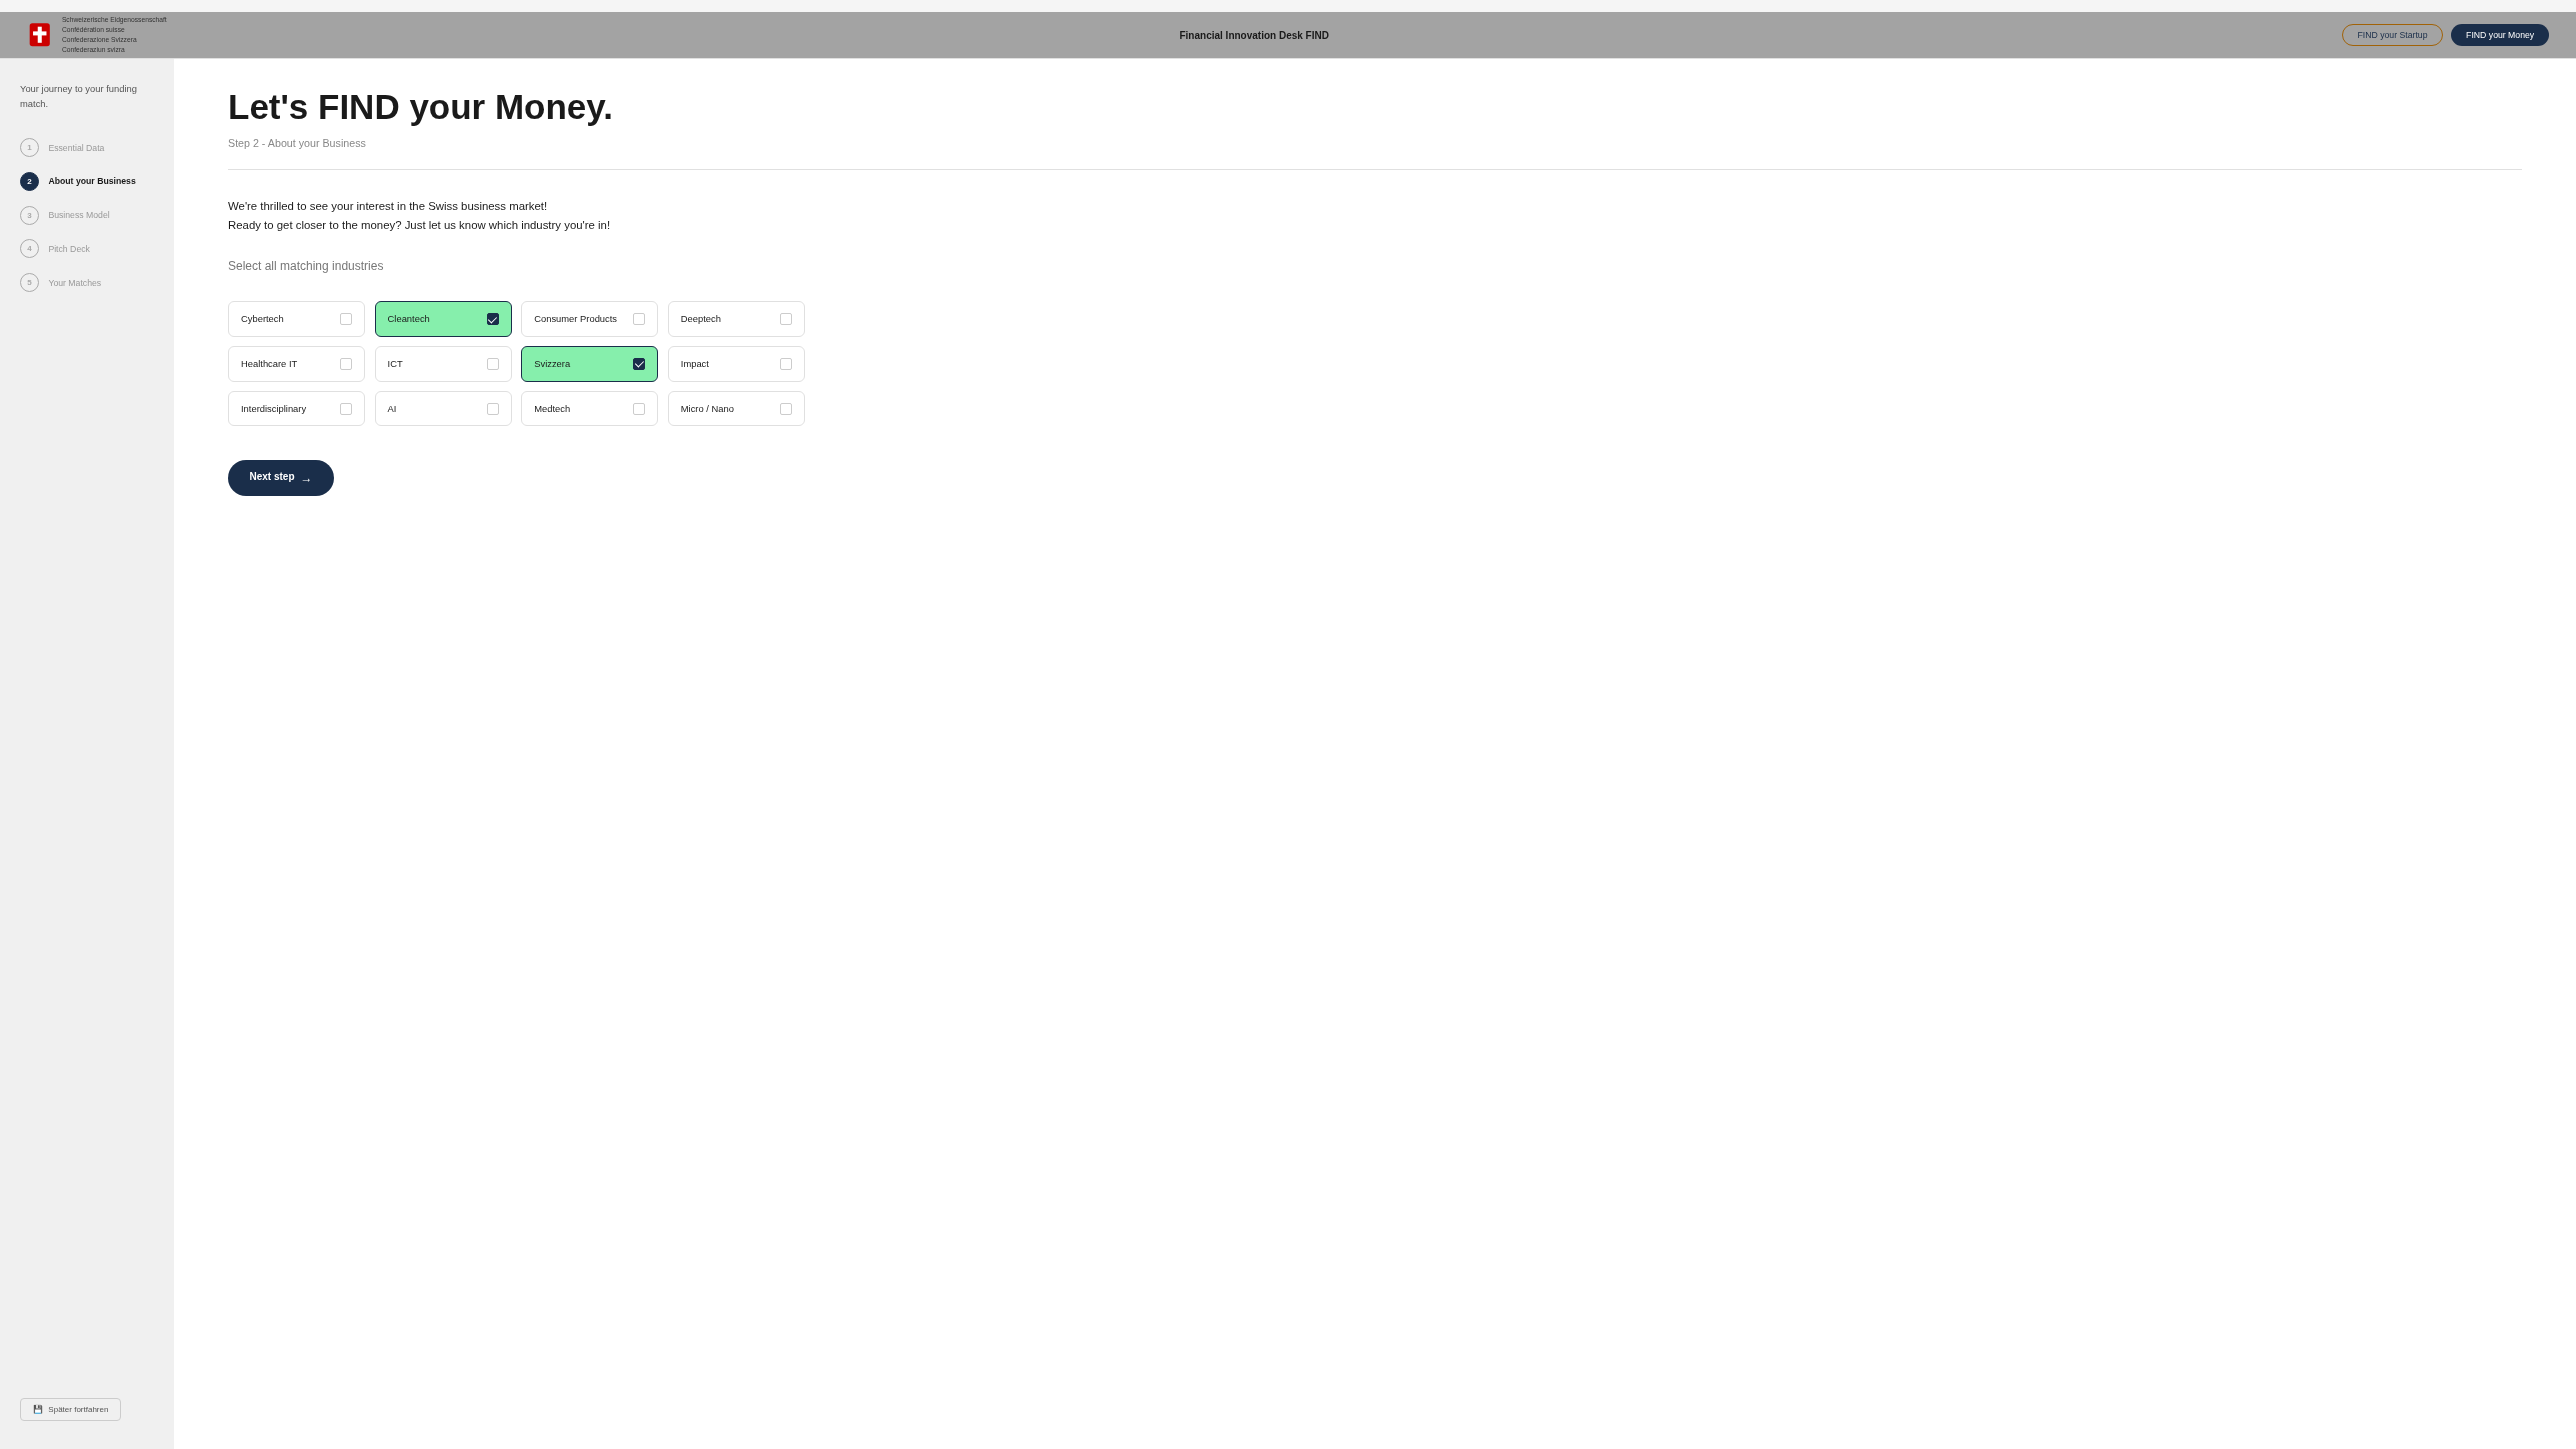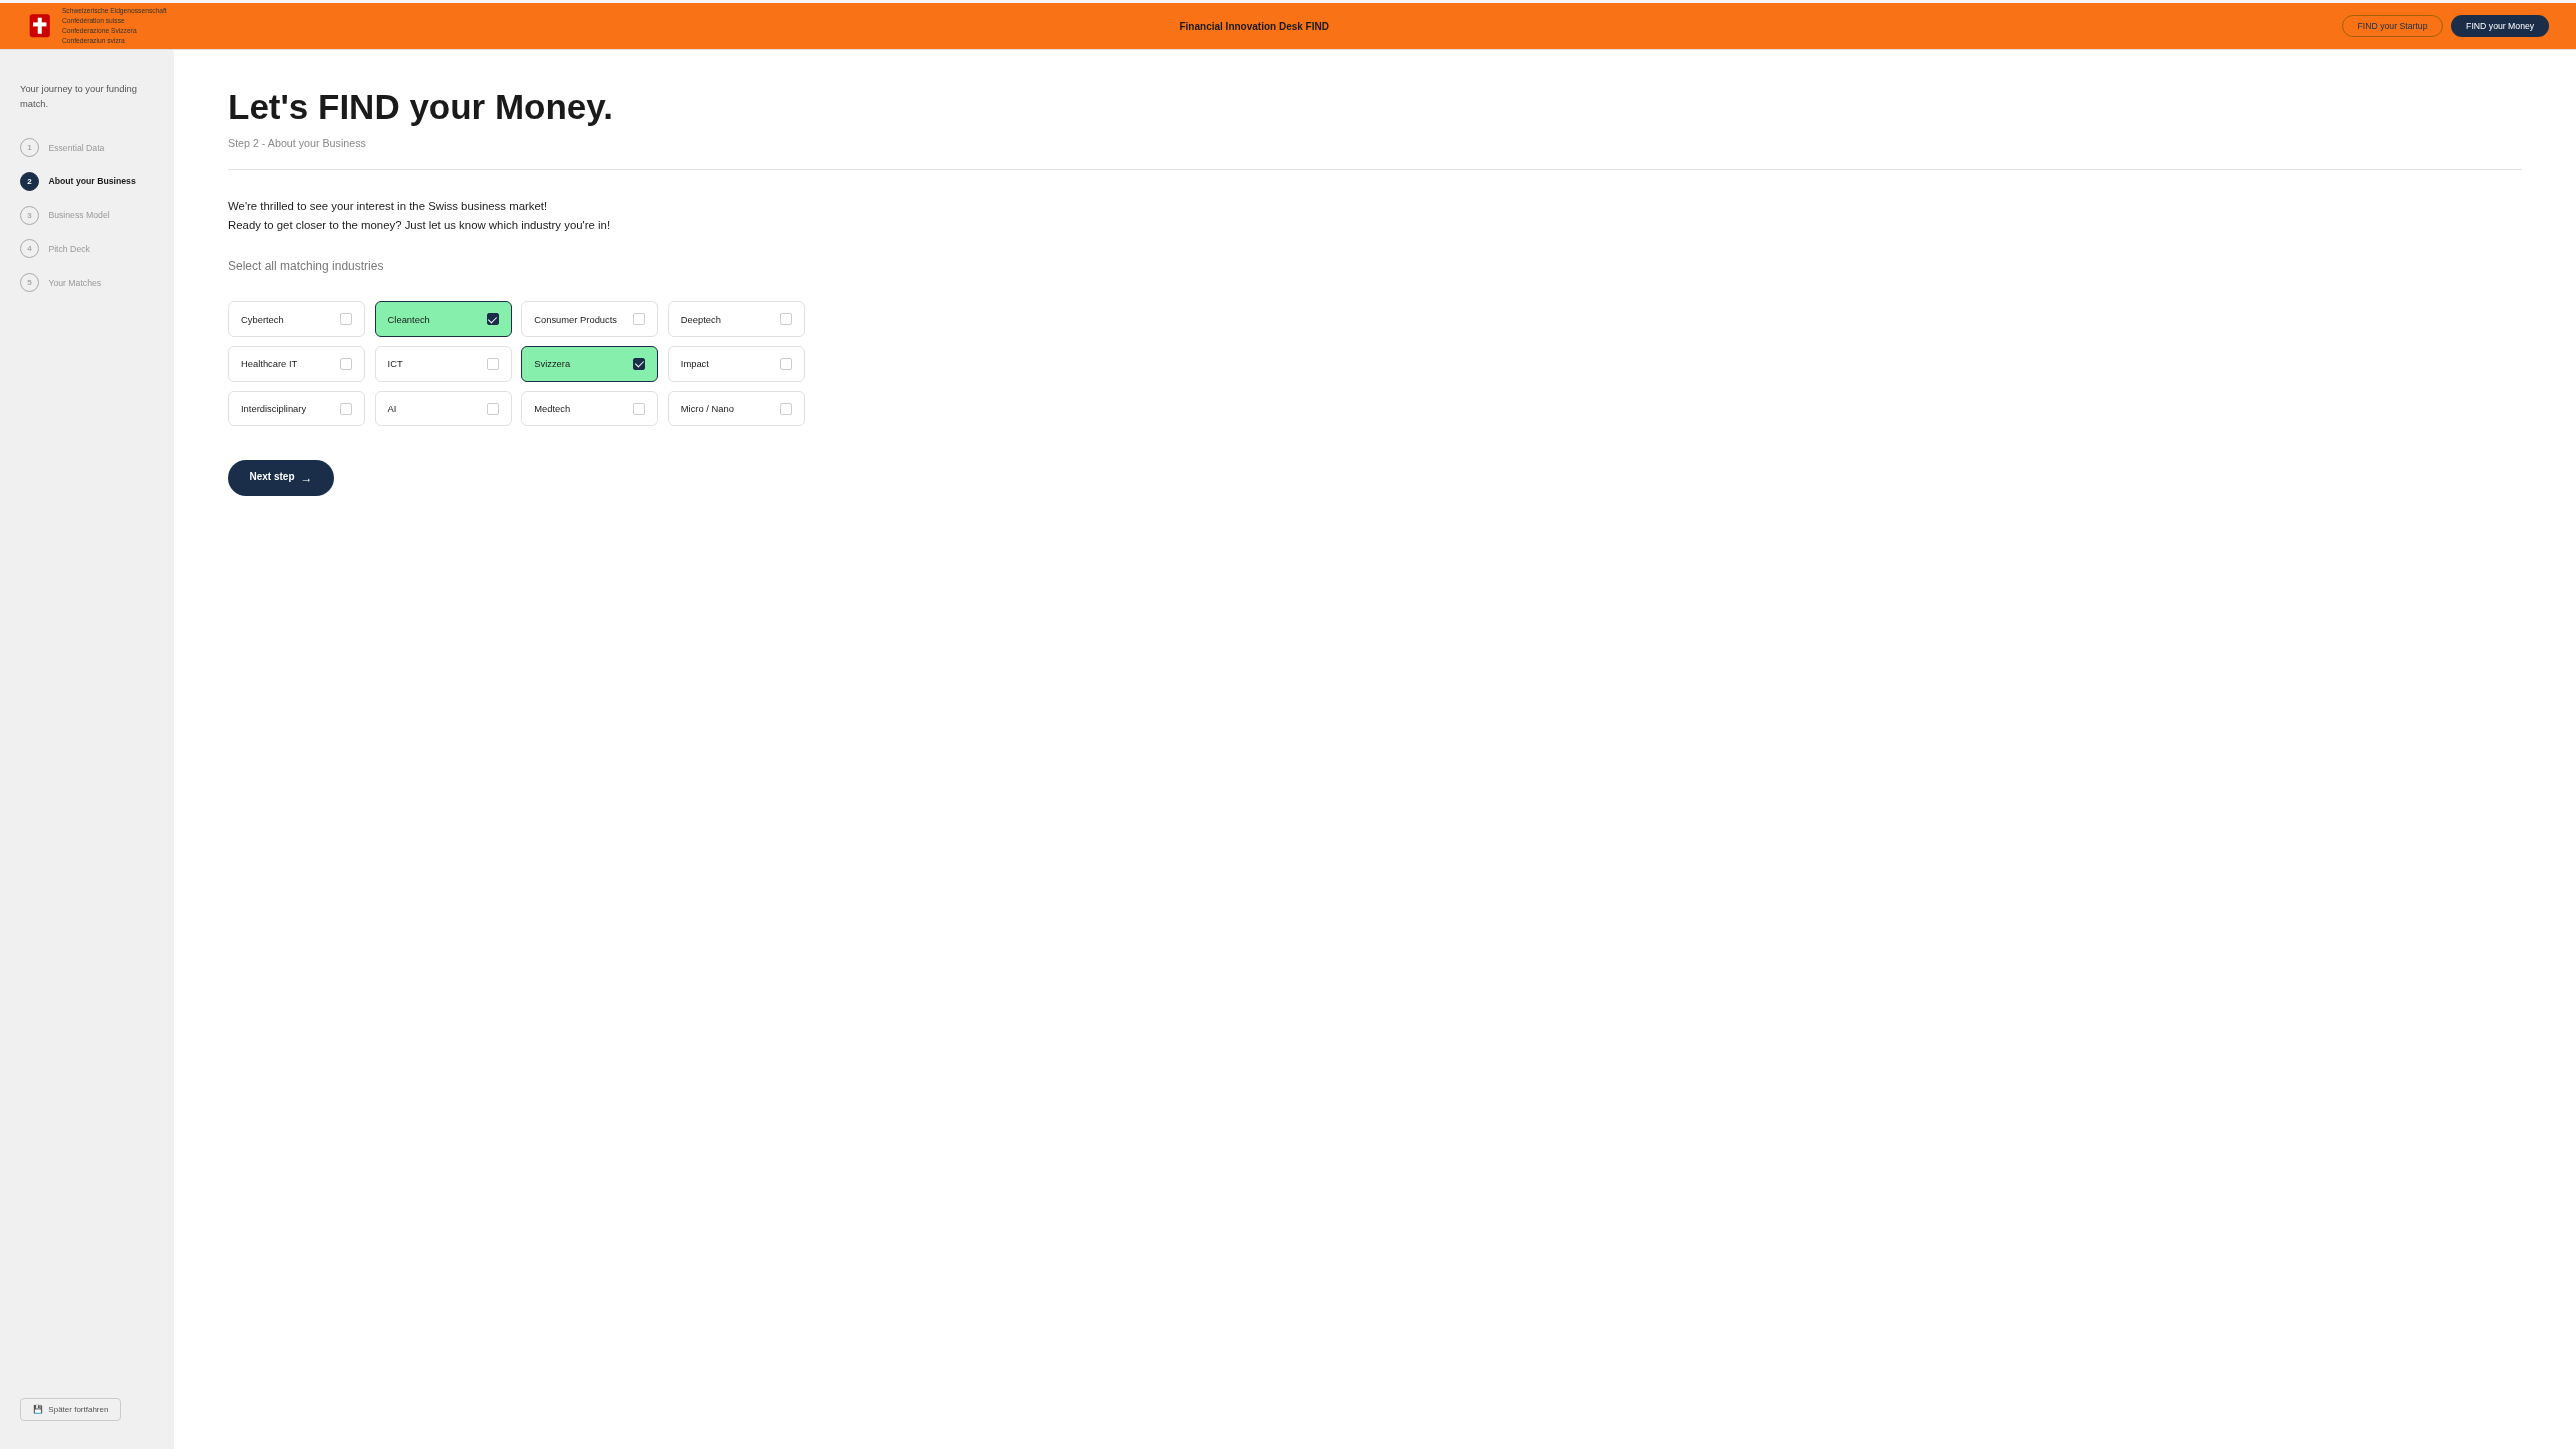--- a/index.html
+++ b/index.html
@@ -11,29 +11,29 @@
     body {
       font-family: -apple-system, BlinkMacSystemFont, 'Segoe UI', Helvetica, Arial, sans-serif;
       background: #f5f5f5;
       min-height: 100vh;
       display: flex;
       flex-direction: column;
     }
 
     
     .header {
-      background: #f97316;
+      background: #a3a3a3;
       border-bottom: 0.7px solid #e0e0e0;
       display: flex;
       align-items: center;
       justify-content: space-between;
       padding: 0 27px;
       height: 47px;
       position: fixed;
-      top: 3px;
+      top: 12px;
       left: 0;
       right: 0;
       z-index: 100;
     }
 
     .header-left {
       display: flex;
       align-items: center;
       gap: 9.4px;
     }
@@ -217,21 +217,21 @@
     .industry-grid {
       display: grid;
       grid-template-columns: repeat(4, 1fr);
       gap: 9.4px;
       max-width: 577px;
       margin-bottom: 34px;
     }
 
     .industry-card {
       display: flex;
-      align-items: center;
+      align-items: flex-start;
       justify-content: space-between;
       padding: 10.7px 12px;
       border: 1px solid #e0e0e0;
       border-radius: 6px;
       background: #fff;
       cursor: pointer;
     }
 
     .industry-card.checked {
       border-color: #1a2e4a;

